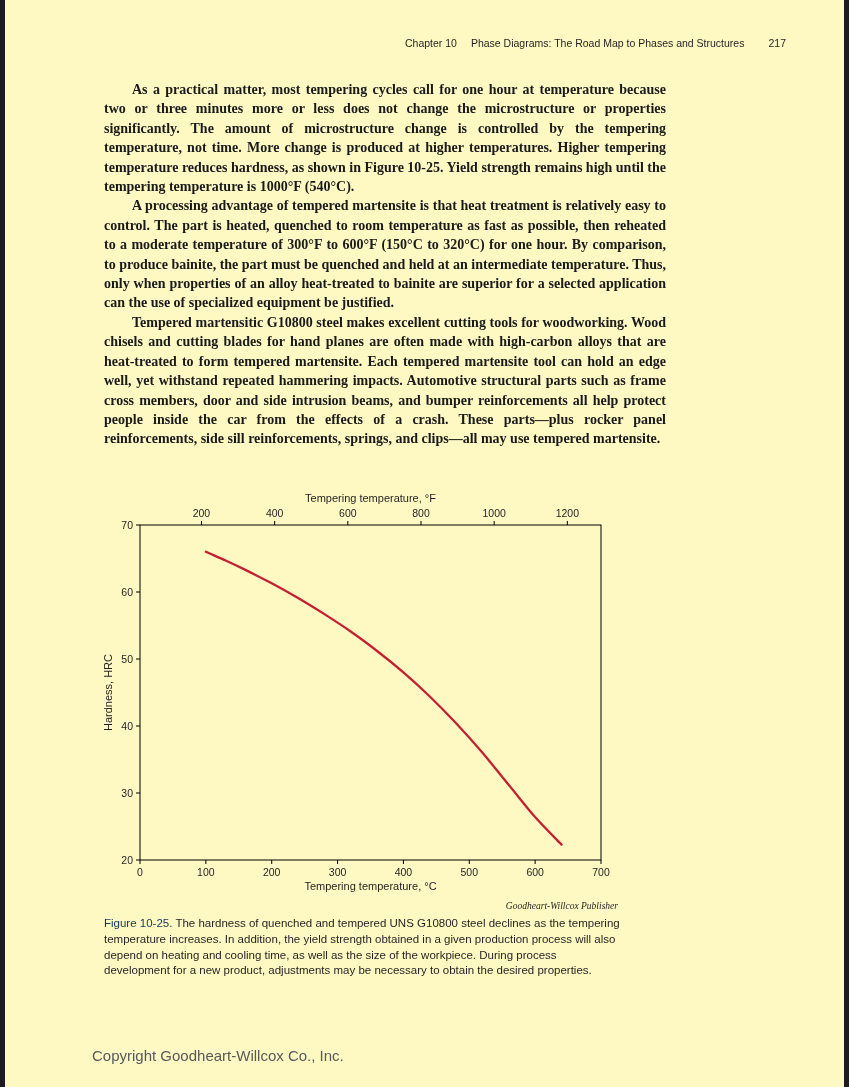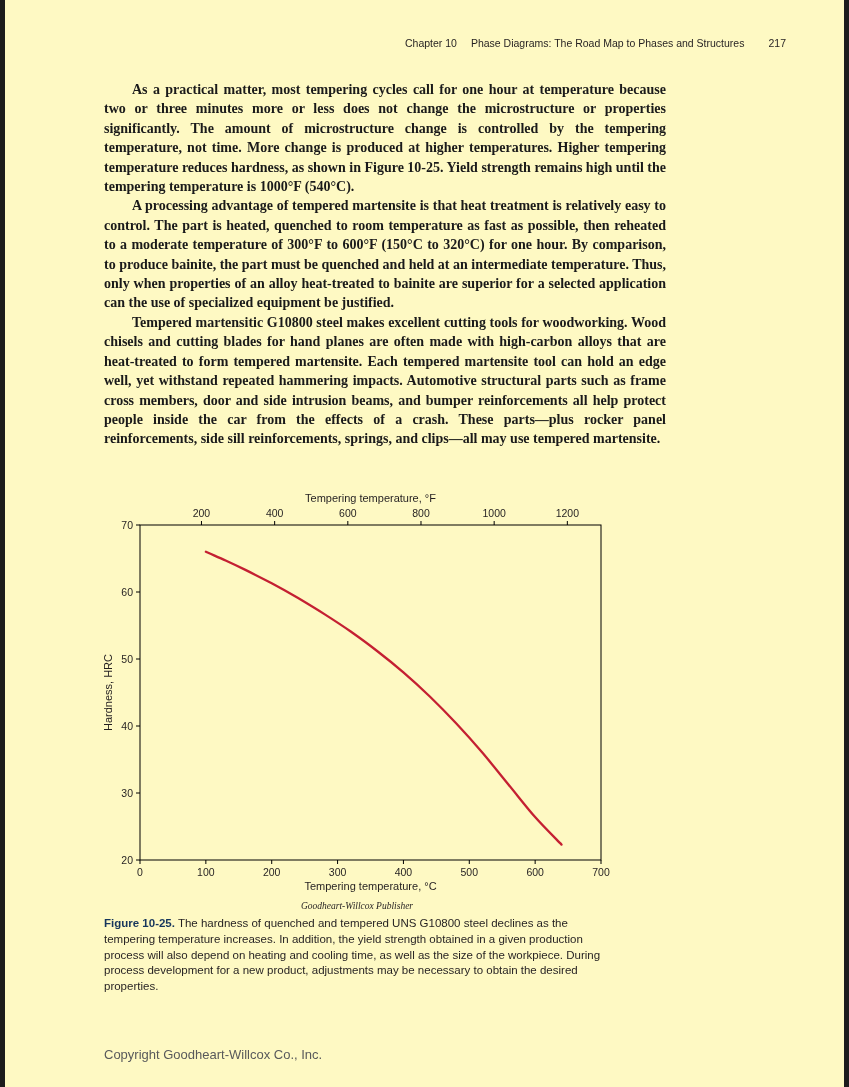--- a/index.html
+++ b/index.html
@@ -35,39 +35,39 @@
     position:absolute;left:96px;top:488px;width:530px;margin:0;
   }
   .chart-figure svg{display:block;}
   .chart-figure text{
     font-family:"Liberation Sans", sans-serif;
     fill:#231f20;
   }
   .chart-figure text.tick{font-size:10.5px;}
   .chart-figure text.axis-label{font-size:11px;}
   .attribution{
-    text-align:center;
+    text-align:right;
     padding-right:8px;
     margin-top:1px;
     font-family:"Liberation Serif", serif;
     font-style:italic;
     font-size:9.5px;color:#231f20;
   }
 
   .caption{
     position:absolute;left:104px;top:916px;width:516px;
     font-family:"Liberation Sans", sans-serif;
     font-size:11.5px;line-height:15.8px;color:#231f20;
   }
-  .caption .cap-label{font-weight:bold;}
+  .caption .cap-label{font-weight:normal;}
 
   .copyright{
-    position:absolute;left:104px;top:1047px;
+    position:absolute;left:92px;top:1047px;
     font-family:"Liberation Sans", sans-serif;
-    font-size:13px;color:#58595b;
+    font-size:15px;color:#58595b;
   }
 </style>
 </head>
 <body>
 
 <div class="page">
   <div class="edge edge-left"></div>
   <div class="edge edge-right"></div>
 
   <header class="running-head">

